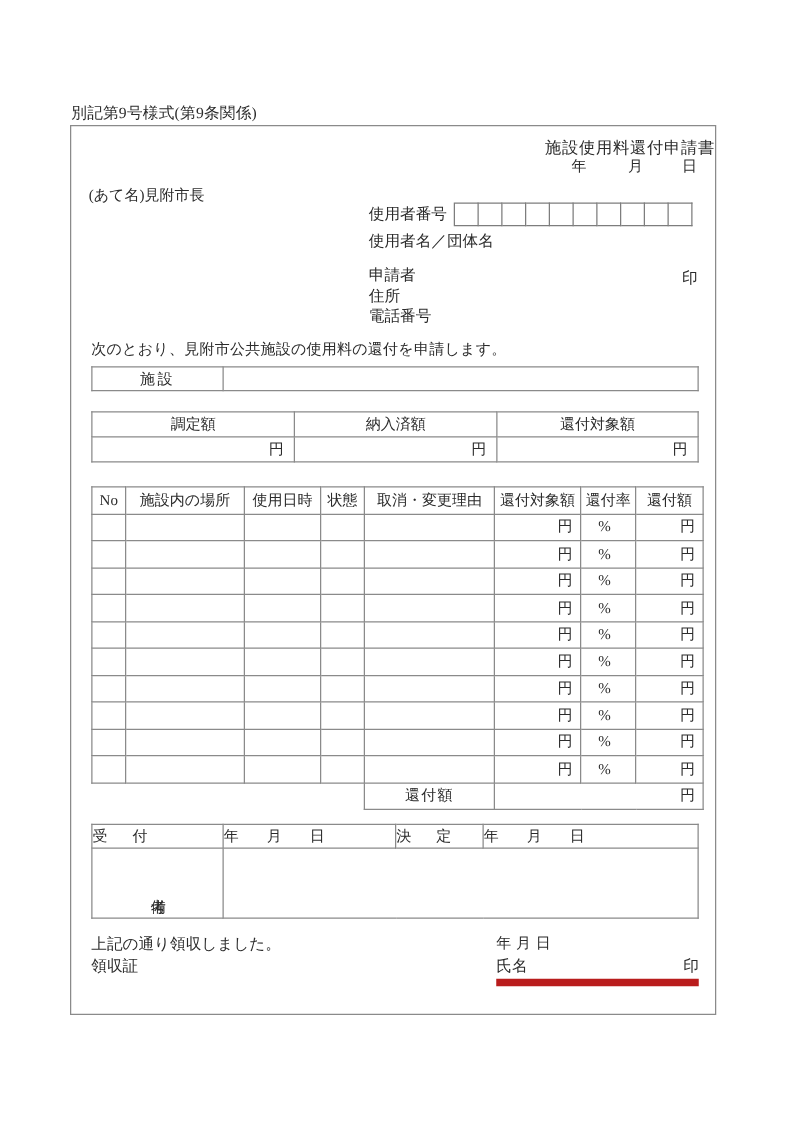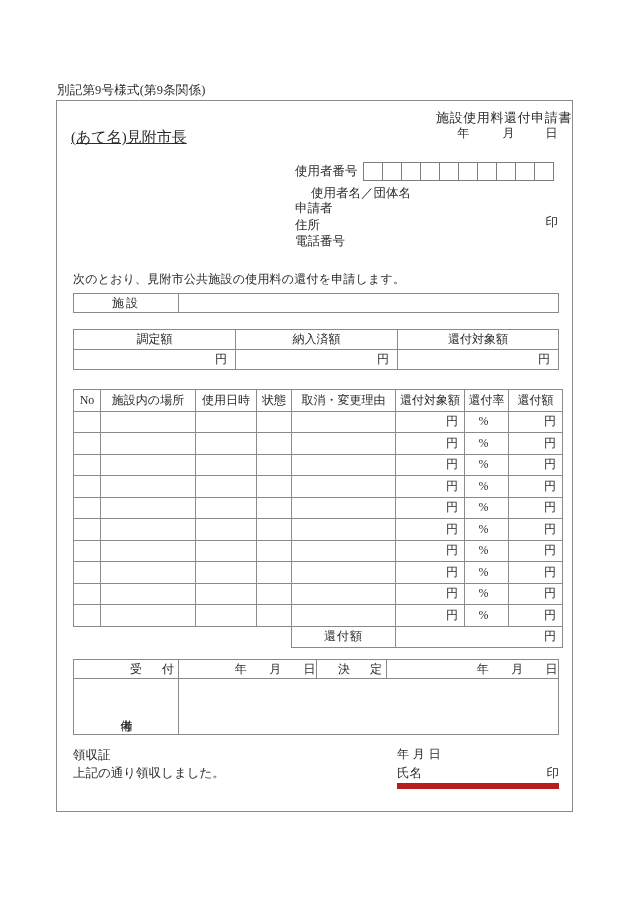--- a/index.html
+++ b/index.html
@@ -56,23 +56,22 @@
     top: 24px;
     font-size: 12px;
     letter-spacing: 0.4px;
   }
   .hdr-date span { display: inline-block; }
   .gap-y { width: 26px; }
   .gap-m { width: 24px; }
   .addressee {
     position: absolute;
     left: 14px;
-    top: 27px;
-    font-size: 15px;
-    text-decoration: underline;
+    top: 47px;
+    font-size: 12px;
   }
   
   .user-no-row {
     position: absolute;
     left: 238px;
     top: 61px;
     display: flex;
     align-items: center;
   }
   .user-no-label {
@@ -86,30 +85,30 @@
   }
   .boxes .cell {
     width: 19px;
     height: 19px;
     border: 1px solid #7d7d7d;
     border-left: none;
     box-sizing: border-box;
   }
   .user-name-label {
     position: absolute;
-    left: 254px;
+    left: 238px;
     top: 84px;
     font-size: 12.5px;
     white-space: nowrap;
     text-align: center;
   }
   .applicant-block {
     position: absolute;
     left: 238px;
-    top: 99px;
+    top: 111px;
     font-size: 12.5px;
     line-height: 16.5px;
   }
   .seal-right {
     position: absolute;
     right: 14px;
     top: 113px;
     font-size: 12.5px;
   }
   .statement {
@@ -181,21 +180,21 @@
     text-align: center;
     letter-spacing: 1px;
   }
   
   .rd-tbl {
     position: absolute;
     left: 16px;
     top: 558px;
     width: 486px;
   }
-  .rd-tbl td { height: 19px; text-align: right; }
+  .rd-tbl td { height: 19px; text-align: left; }
   .rd-tbl td.wide-date { letter-spacing: 0.4px; }
   .rd-tbl td.lbl { letter-spacing: 4px; }
   .rd-tbl td.remarks-lbl {
     width: 24px;
     height: 56px;
     text-align: center;
     line-height: 13px;
   }
   .vtext {
     writing-mode: vertical-rl;
@@ -448,22 +447,22 @@
       <tr>
         <td class="remarks-lbl">
           <span class="vtext">備考</span>
         </td>
         <td colspan="3"></td>
       </tr>
     </tbody>
       </table>
 
     <div class="receipt-left">
+      <div>上記の通り領収しました。</div>
       <div>領収証</div>
-      <div>上記の通り領収しました。</div>
     </div>
 
     <div class="receipt-date">
       <span>年</span>
       <span class="gap-y"></span>
       <span>月</span>
       <span class="gap-m"></span>
       <span>日</span>
     </div>
 

